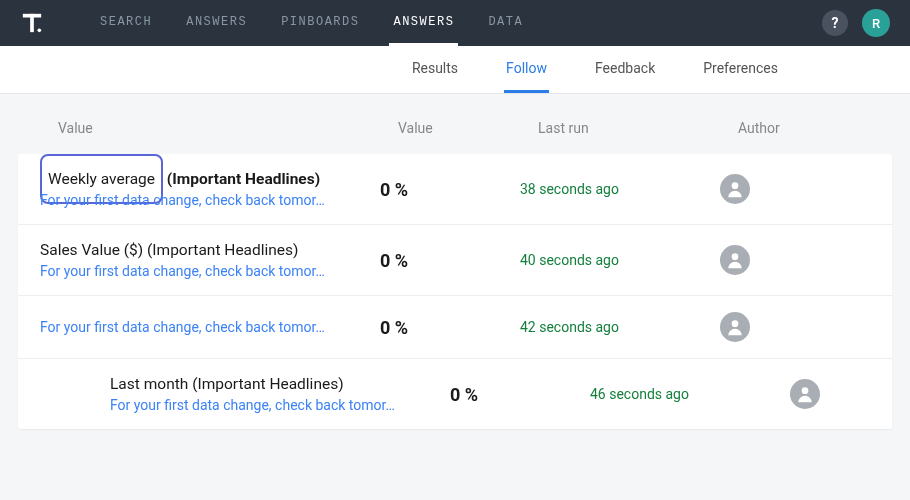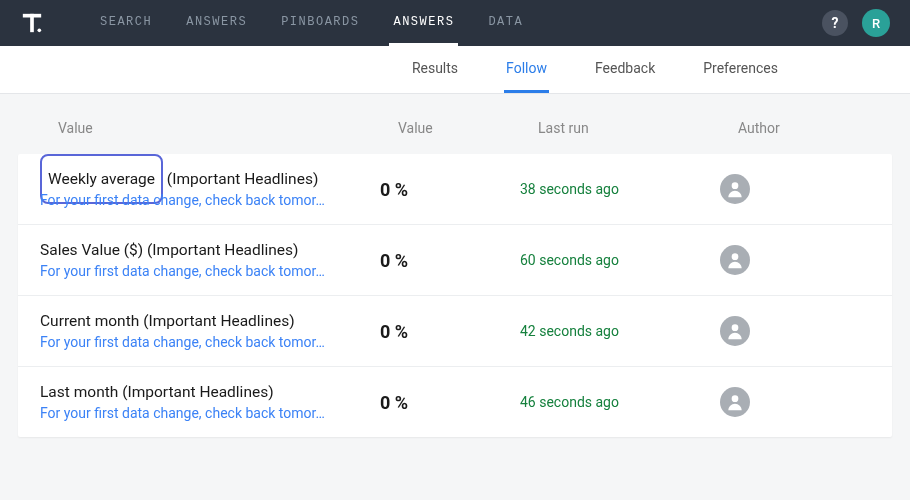--- a/index.html
+++ b/index.html
@@ -22,32 +22,32 @@
 
 .content { padding: 0 18px; }
 .table-header { display: flex; padding: 26px 40px 18px; font-size: 14px; color: #888; }
 .col-name { flex: 0 0 340px; }
 .col-change { flex: 0 0 140px; text-align: left; }
 .col-lastrun { flex: 0 0 200px; text-align: left; }
 .col-author { flex: 0 0 80px; text-align: left; }
 
 .table-body { background: #fff; border-radius: 2px; box-shadow: 0 1px 2px rgba(0,0,0,0.06); }
 .row { display: flex; align-items: center; padding: 16px 22px; border-bottom: 1px solid #eceef0; }
-.row:last-child { border-bottom: none; }
+.row:last-child { border-bottom: none; justify-content: flex-end; }
 .row .col-name { display: flex; flex-direction: column; }
 .row-title { font-size: 15.5px; color: #1a1a1a; font-weight: 400; margin-bottom: 4px; }
 .row-sub { font-size: 14px; color: #3b82f6; white-space: nowrap; overflow: hidden; text-overflow: ellipsis; max-width: 330px; }
 .row .col-change { font-size: 18px; font-weight: 700; color: #1a1a1a; }
 .row .col-lastrun { font-size: 14px; color: #15803d; }
 .row .col-author { display: flex; align-items: center; }
 .author-icon { width: 30px; height: 30px; border-radius: 50%; background: #a9aeb4; display: flex; align-items: center; justify-content: center; }
 .author-icon svg { fill: #fff; }
 
 .highlight-box { border: 2px solid #5966d8; border-radius: 8px; padding: 14px 6px; display: inline; }
-.title-span { display: inline; }
+.title-span { display: inline; font-weight: bold; }
 </style>
 </head>
 <body>
 
 <div class="top-nav">
   <div class="top-nav-left">
     <div class="logo">
       <svg viewBox="0 0 24 24" width="22" height="22">
           <rect x="2" y="2" width="20" height="4"></rect>
           <rect x="10" y="2" width="4" height="20"></rect>
@@ -102,34 +102,33 @@
         </div>
       </div>
     </div>
 
     <div class="row">
       <div class="col-name">
         <div class="row-title">Sales Value ($) (Important Headlines)</div>
         <div class="row-sub">For your first data change, check back tomor…</div>
       </div>
       <div class="col-change">0 %</div>
-      <div class="col-lastrun">60 seconds ago</div>
+      <div class="col-lastrun">40 seconds ago</div>
       <div class="col-author">
         <div class="author-icon">
           <svg viewBox="0 0 24 24" width="20" height="20">
               <circle cx="12" cy="8" r="4"></circle>
               <path d="M4 22c0-4.4 3.6-8 8-8s8 3.6 8 8"></path>
             </svg>
         </div>
       </div>
     </div>
 
     <div class="row">
       <div class="col-name">
-        <div class="row-title">Current month (Important Headlines)</div>
         <div class="row-sub">For your first data change, check back tomor…</div>
       </div>
       <div class="col-change">0 %</div>
       <div class="col-lastrun">42 seconds ago</div>
       <div class="col-author">
         <div class="author-icon">
           <svg viewBox="0 0 24 24" width="20" height="20">
               <circle cx="12" cy="8" r="4"></circle>
               <path d="M4 22c0-4.4 3.6-8 8-8s8 3.6 8 8"></path>
             </svg>

